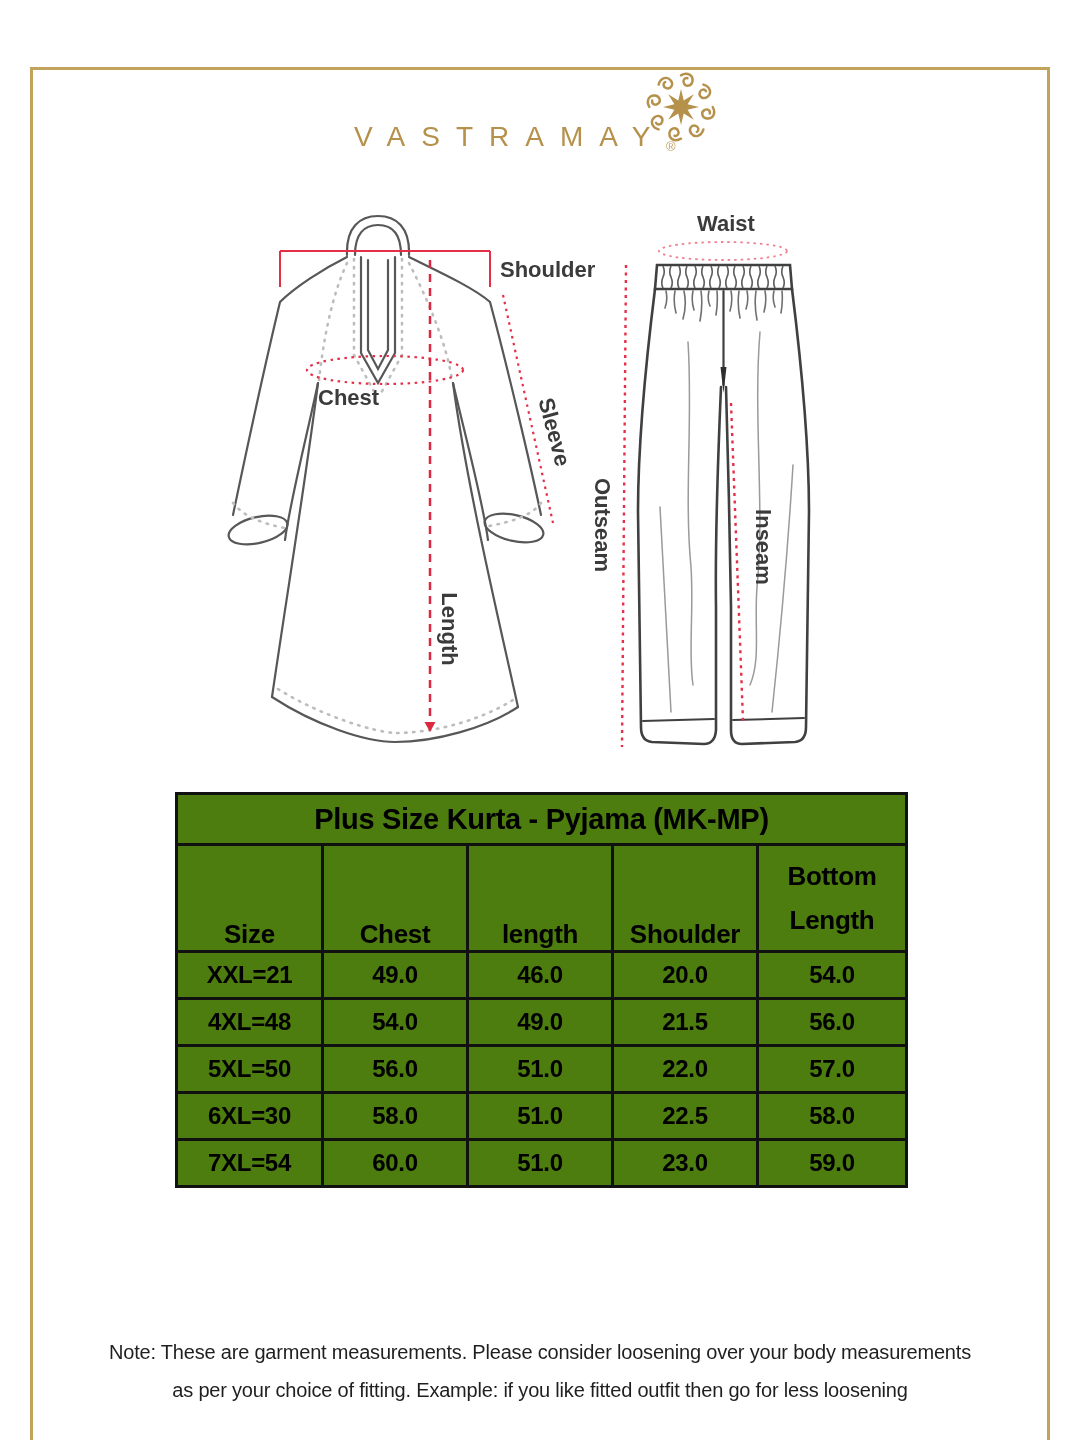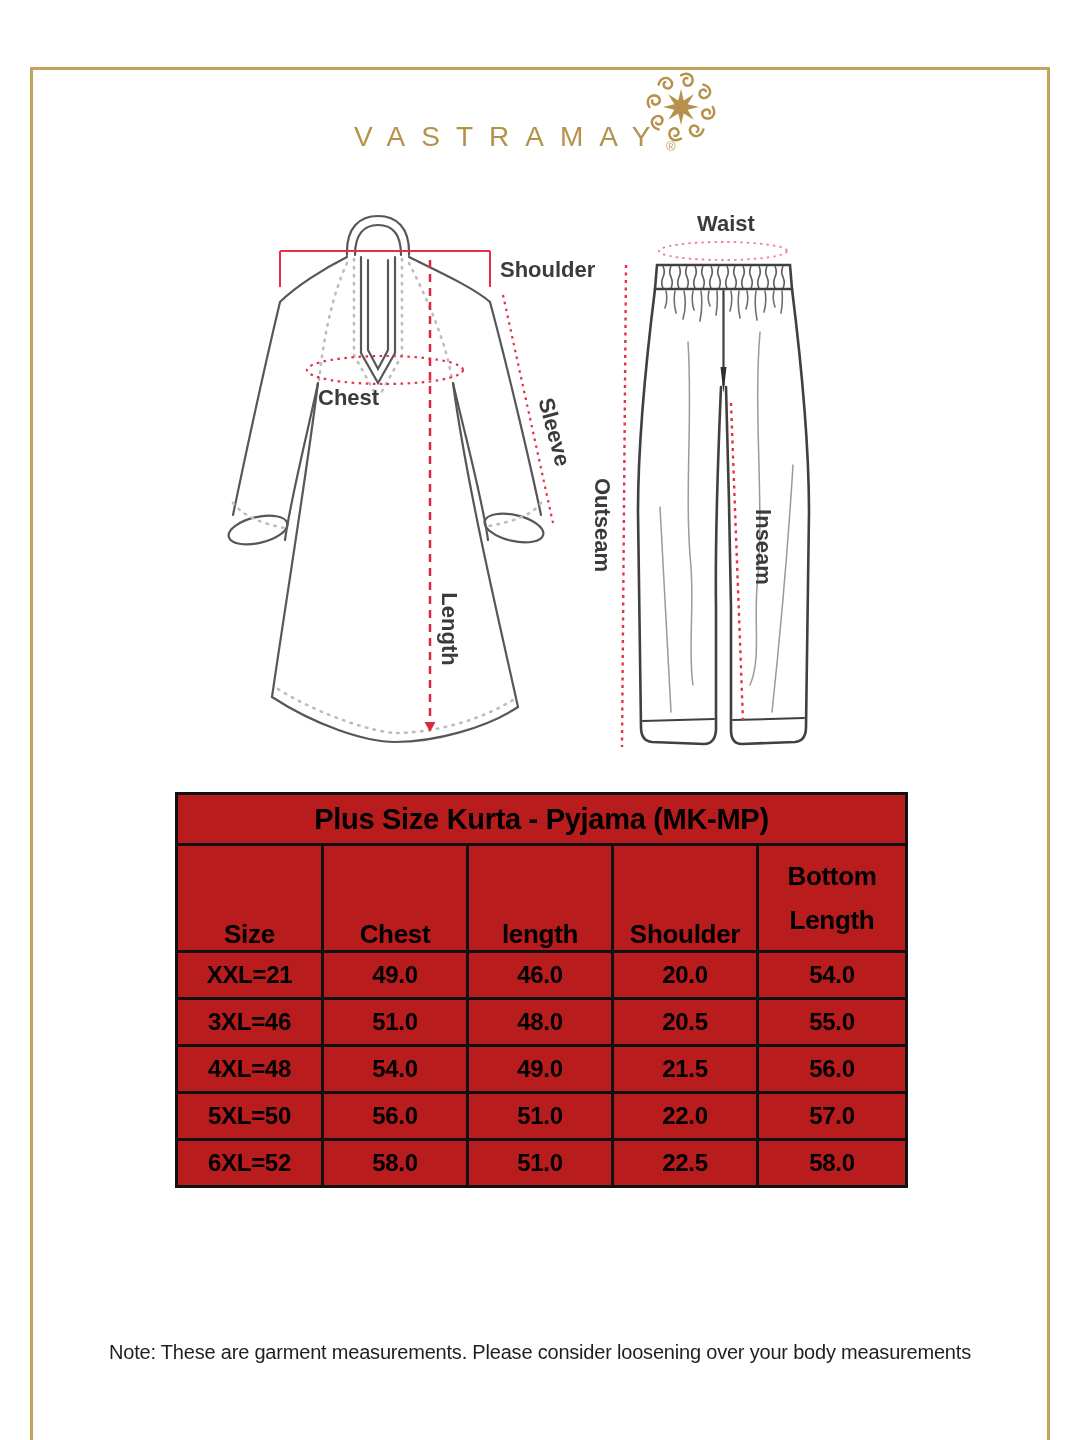--- a/index.html
+++ b/index.html
@@ -13,21 +13,21 @@
   .reg-mark{position:absolute;left:666px;top:102px;font-size:13px;color:#c0a263;}
 
   
   .dlabel{position:absolute;font-size:22px;font-weight:bold;color:#3b3b3b;white-space:nowrap;}
   .dlabel.center{text-align:center;}
   .rot75{transform:rotate(75deg);}
   .rot90{transform:rotate(90deg);}
   .svg-abs{position:absolute;}
 
   
-  table.size-chart{position:absolute;left:175px;top:755px;width:730px;border-collapse:collapse;table-layout:fixed;background:#b91c1c;}
+  table.size-chart{position:absolute;left:175px;top:755px;width:730px;border-collapse:collapse;table-layout:fixed;background:#4d7c0f;}
   table.size-chart td{border:3px solid #111;text-align:center;color:#000;font-weight:bold;letter-spacing:-0.3px;padding:0;}
   .title-row td{font-size:29px;height:48px;}
   .subtitle-row td{font-size:23px;height:38px;}
   .header-row td{font-size:26px;height:96px;vertical-align:bottom;padding-bottom:8px;}
   .header-row td.twoline{line-height:1.7;padding-bottom:8px;}
   .data-row td{font-size:24px;height:44px;}
 
   
   .note{position:absolute;left:48px;width:984px;top:1296px;text-align:center;font-size:20px;line-height:38px;color:#1f1f1f;letter-spacing:-0.2px;}
 </style>
@@ -168,47 +168,48 @@
         </td>
       </tr>
       <tr class="data-row">
         <td>XXL=21</td>
         <td>49.0</td>
         <td>46.0</td>
         <td>20.0</td>
         <td>54.0</td>
       </tr>
       <tr class="data-row">
-        <td>3XL=46</td>
-        <td>51.0</td>
-        <td>48.0</td>
-        <td>20.5</td>
-        <td>55.0</td>
-      </tr>
-      <tr class="data-row">
         <td>4XL=48</td>
         <td>54.0</td>
         <td>49.0</td>
         <td>21.5</td>
         <td>56.0</td>
       </tr>
       <tr class="data-row">
         <td>5XL=50</td>
         <td>56.0</td>
         <td>51.0</td>
         <td>22.0</td>
         <td>57.0</td>
       </tr>
       <tr class="data-row">
-        <td>6XL=52</td>
+        <td>6XL=30</td>
         <td>58.0</td>
         <td>51.0</td>
         <td>22.5</td>
         <td>58.0</td>
       </tr>
+      <tr class="data-row">
+        <td>7XL=54</td>
+        <td>60.0</td>
+        <td>51.0</td>
+        <td>23.0</td>
+        <td>59.0</td>
+      </tr>
     </tbody>
   </table>
 
   <div class="note">
     <div>Note: These are garment measurements. Please consider loosening over your body measurements</div>
+    <div>as per your choice of fitting. Example: if you like fitted outfit then go for less loosening</div>
   </div>
 
 </div>
 
 </body></html>

